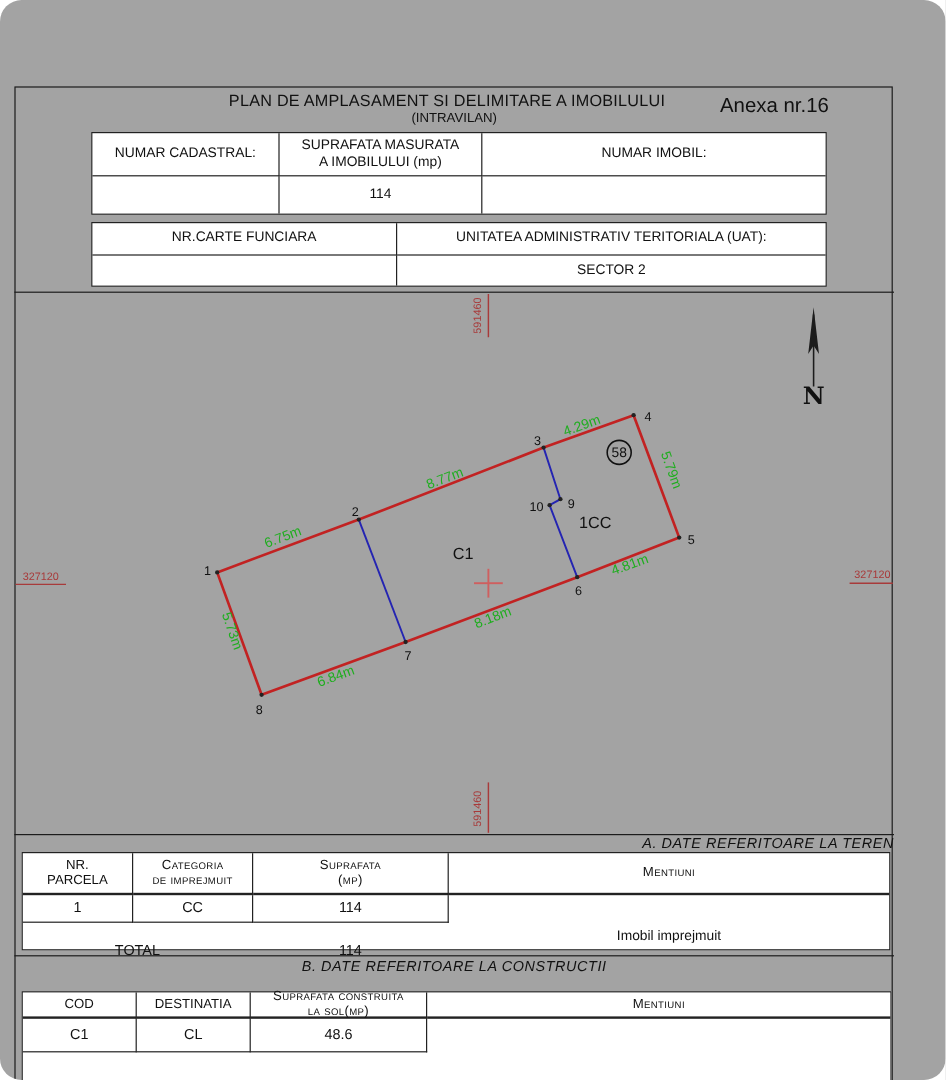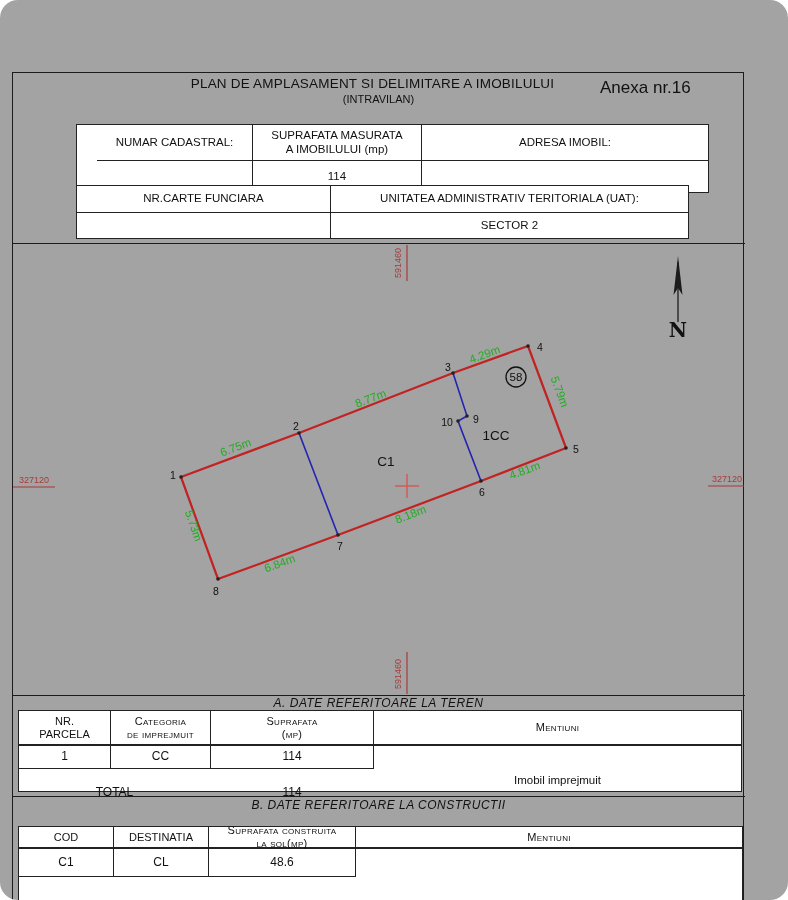--- a/index.html
+++ b/index.html
@@ -7,21 +7,21 @@
           font-family:"Liberation Sans",sans-serif;color:#111;border-radius:18px;}
   .abs{position:absolute;}
   .page-border{left:12px;top:72px;width:730px;height:850px;border:1.6px solid #1c1c1c;}
   .doc-title{left:130px;top:76px;width:485px;text-align:center;font-size:13.5px;letter-spacing:.2px;}
   .annex{left:600px;top:78px;font-size:17px;}
   .doc-subtitle{left:136px;top:93px;width:485px;text-align:center;font-size:11px;}
   .doc-scale{left:130px;top:105px;width:485px;text-align:center;font-size:11px;margin-top:45px;}
 
   
   .ht{display:grid;border:1.5px solid #222;background:#fff;}
-  .ht1{left:76px;top:124px;grid-template-columns:156px 169px 286px;grid-template-rows:36px 31px;padding-left:20px;}
+  .ht1{left:76px;top:110px;grid-template-columns:156px 169px 286px;grid-template-rows:36px 31px;}
   .ht2{left:76px;top:185px;grid-template-columns:254px 357px;grid-template-rows:27px 25px;}
   .ht .c{display:flex;align-items:center;justify-content:center;text-align:center;
          font-size:11.5px;line-height:1.15;white-space:pre-line;
          border-right:1.4px solid #222;border-bottom:1.4px solid #222;padding:1px 2px;}
   .ht .lastcol{border-right:none;}
   .ht .lastrow{border-bottom:none;}
 
   
   .hline{left:12px;width:733px;height:0;border-top:1.5px solid #1c1c1c;}
   .map-wrap{left:0;top:243px;width:788px;height:452px;}
@@ -30,21 +30,21 @@
   
   .vlabel{font:10.5px "Liberation Sans",sans-serif;fill:#111;}
   .dim{font:11.5px "Liberation Sans",sans-serif;}
   .area{font:13.5px "Liberation Sans",sans-serif;fill:#111;}
   .gridtxt{font:9px "Liberation Sans",sans-serif;}
   .northN{font:bold 20px "DejaVu Serif",serif;fill:#111;}
   .badge{font:11.5px "Liberation Sans",sans-serif;fill:#111;}
 
   
   .sec-title{left:12px;width:733px;text-align:center;font-style:italic;font-size:12px;letter-spacing:.5px;}
-  .secA{top:696px;}
+  .secA{top:696px;text-align:right;}
   .secB{top:798px;}
 
   
   .dt{display:grid;border:1.6px solid #222;background:#fff;}
   .tableA{left:18px;top:710px;grid-template-columns:92px 100px 163px 367px;grid-template-rows:35px 23px 22px;}
   .tableB{left:18px;top:826px;grid-template-columns:95px 95px 147px 386px;grid-template-rows:22px 28px 36px;}
   .dt .c{display:flex;align-items:center;justify-content:center;text-align:center;
          white-space:pre-line;line-height:1.15;padding:0 3px;
          border-right:1.4px solid #222;border-bottom:1.4px solid #222;}
   .dt .hd{font-size:11px;font-variant:small-caps;letter-spacing:.3px;}
@@ -64,21 +64,21 @@
 
   <div class="abs doc-title">PLAN DE AMPLASAMENT SI DELIMITARE A IMOBILULUI</div>
   <div class="abs annex">Anexa nr.16</div>
   <div class="abs doc-subtitle">(INTRAVILAN)</div>
   <div class="abs doc-scale">SCARA 1:200</div>
 
   <div class="abs ht ht1">
     <div class="c">NUMAR CADASTRAL:</div>
     <div class="c">SUPRAFATA MASURATA
 A IMOBILULUI (mp)</div>
-    <div class="c lastcol">ADRESA IMOBIL:</div>
+    <div class="c lastcol">NUMAR IMOBIL:</div>
     <div class="c lastrow"></div>
     <div class="c lastrow">114</div>
     <div class="c lastcol lastrow"></div>
   </div>
 
   <div class="abs ht ht2">
     <div class="c">NR.CARTE FUNCIARA</div>
     <div class="c lastcol">UNITATEA ADMINISTRATIV TERITORIALA (UAT):</div>
     <div class="c lastrow"></div>
     <div class="c lastcol lastrow">SECTOR 2</div>

